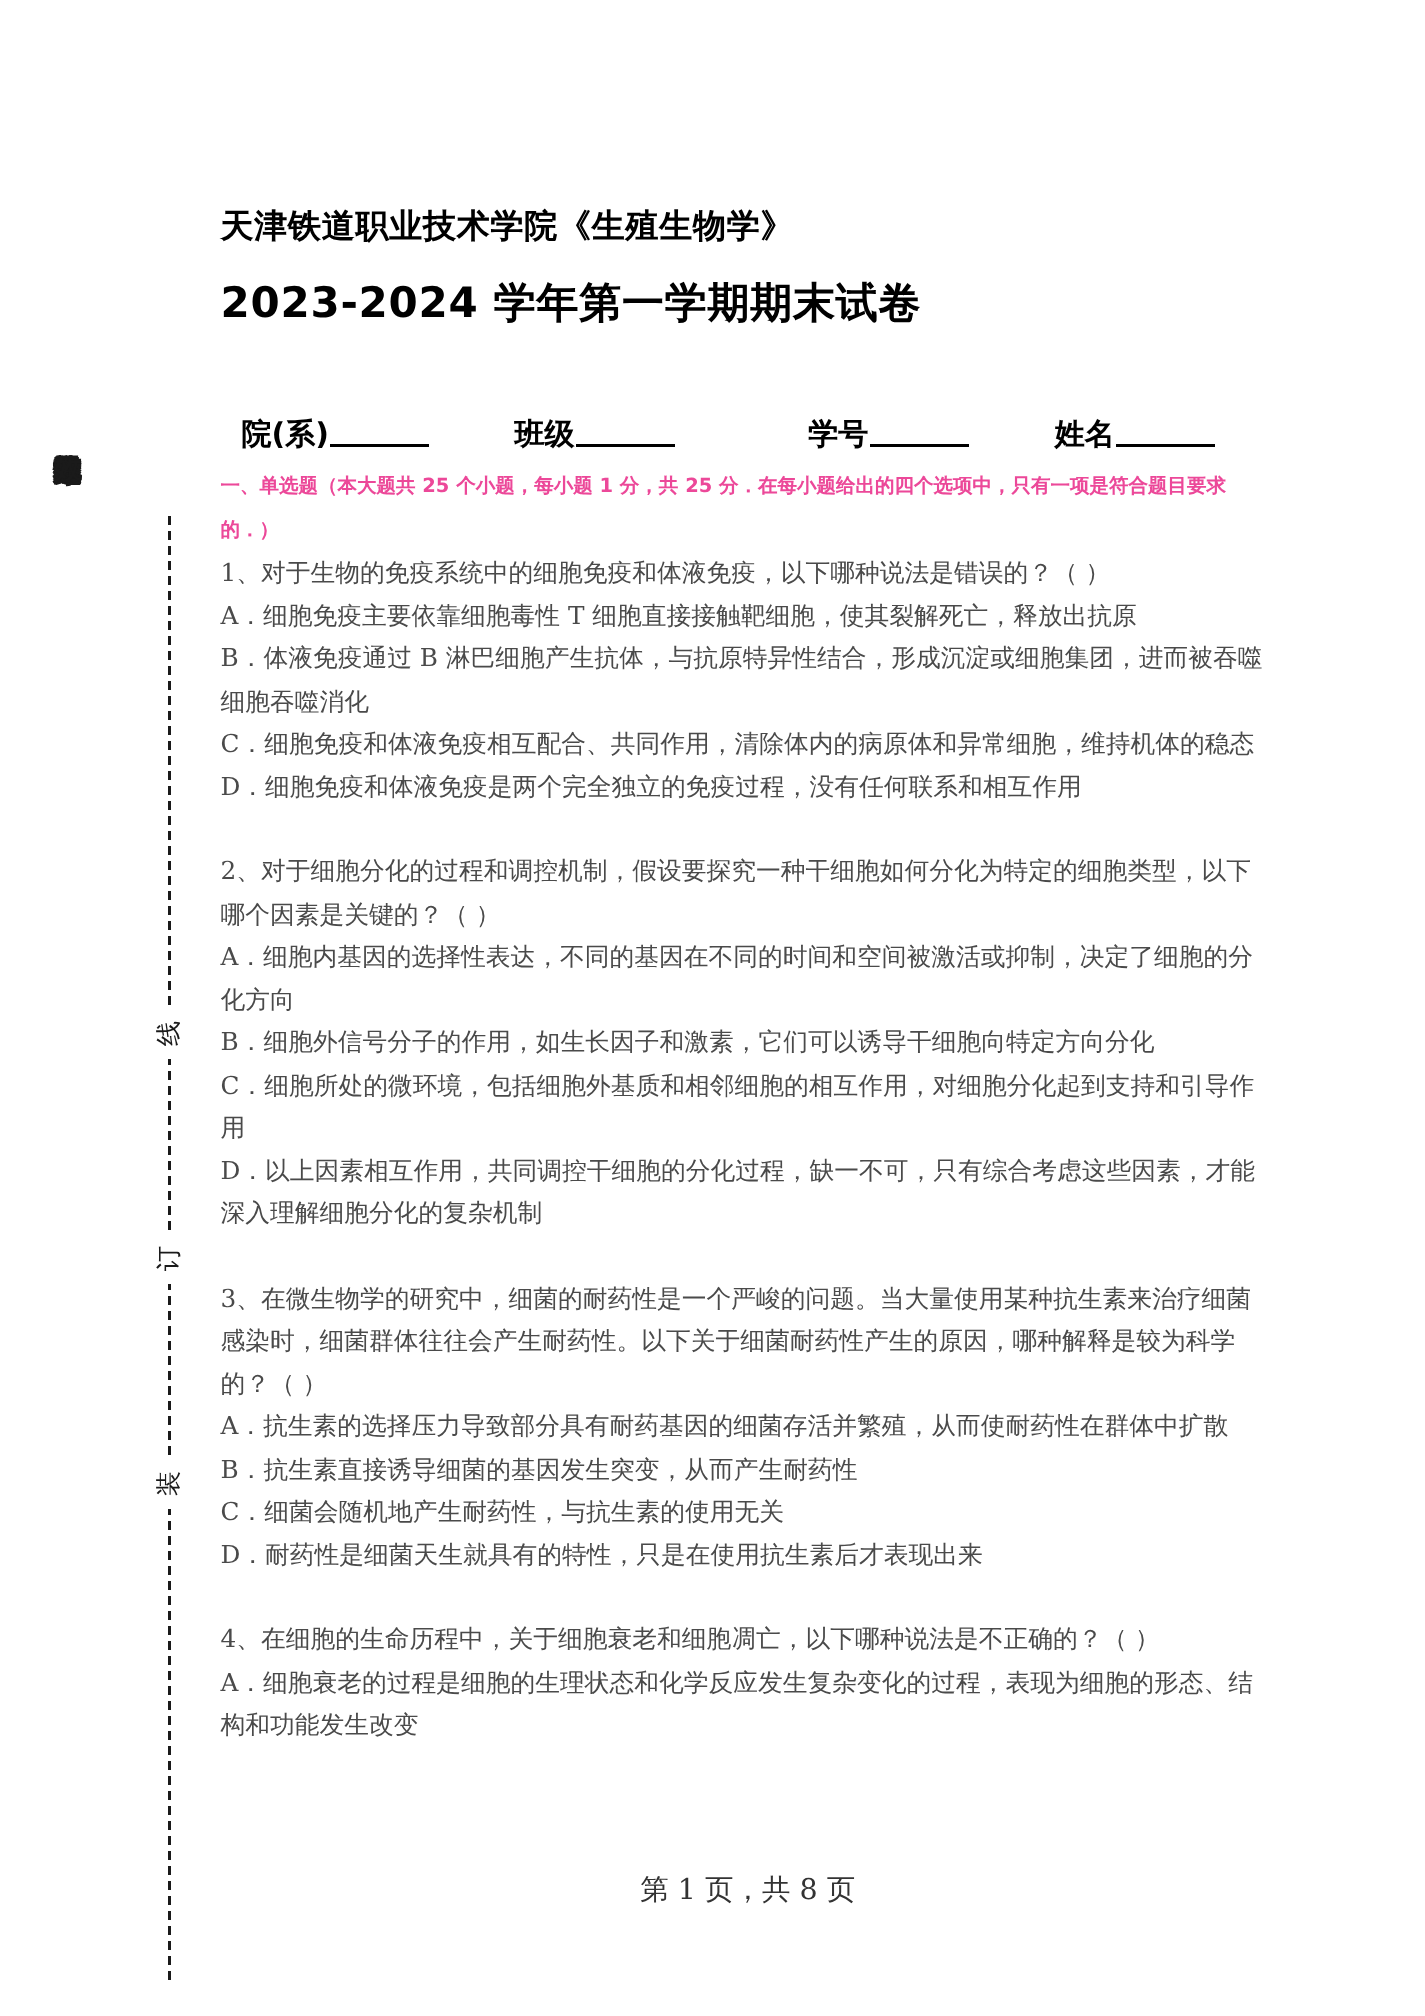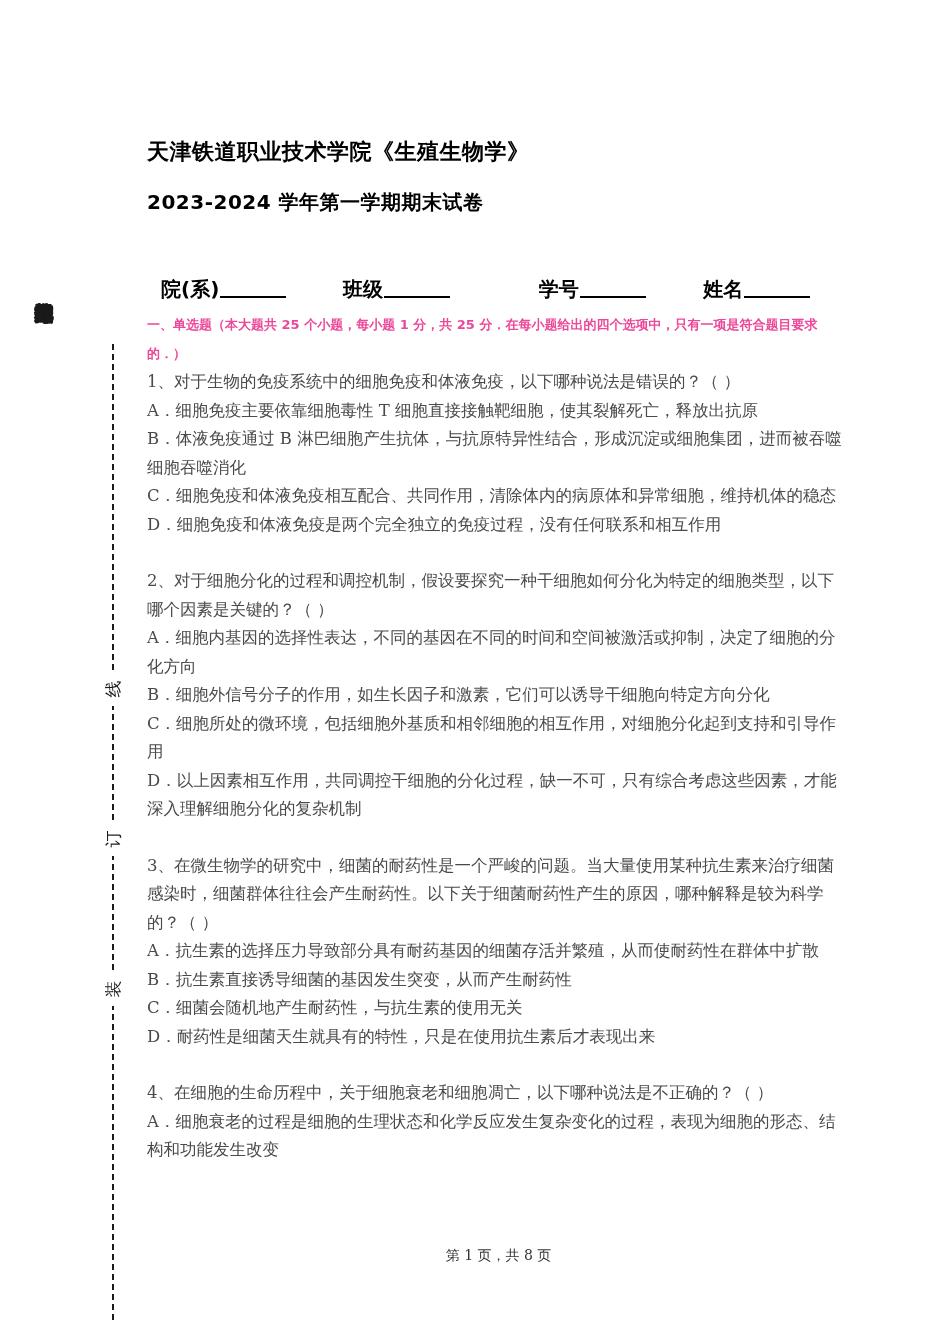--- a/index.html
+++ b/index.html
@@ -76,21 +76,21 @@
     font-family: "DejaVu Sans", sans-serif;
     font-weight: bold;
     color: #000000;
   }
   #doc-title-line1 {
     font-size: 22px;
     line-height: 36px;
     letter-spacing: 0.5px;
   }
   #doc-title-line2 {
-    font-size: 20px;
+    font-size: 28px;
     line-height: 36px;
     margin-top: 14px;
     letter-spacing: 0.5px;
   }
 
   
   #id-fields {
     margin-top: 56px;
     display: flex;
     font-family: "DejaVu Sans", sans-serif;
@@ -169,21 +169,21 @@
   }
 
   
   #page-footer {
     position: absolute;
     left: 147px;
     top: 1247px;
     width: 703px;
     text-align: center;
     font-family: "DejaVu Serif", serif;
-    font-size: 14px;
+    font-size: 19px;
     color: #333333;
   }
 </style>
 </head>
 <body>
 
 <div id="binding-margin">
   <div id="exam-warning">自觉遵守考场纪律如考试作弊此答卷无效</div>
   <div id="binding-dash-line"></div>
   <div class="binding-mark" id="binding-mark-xian">线</div>

